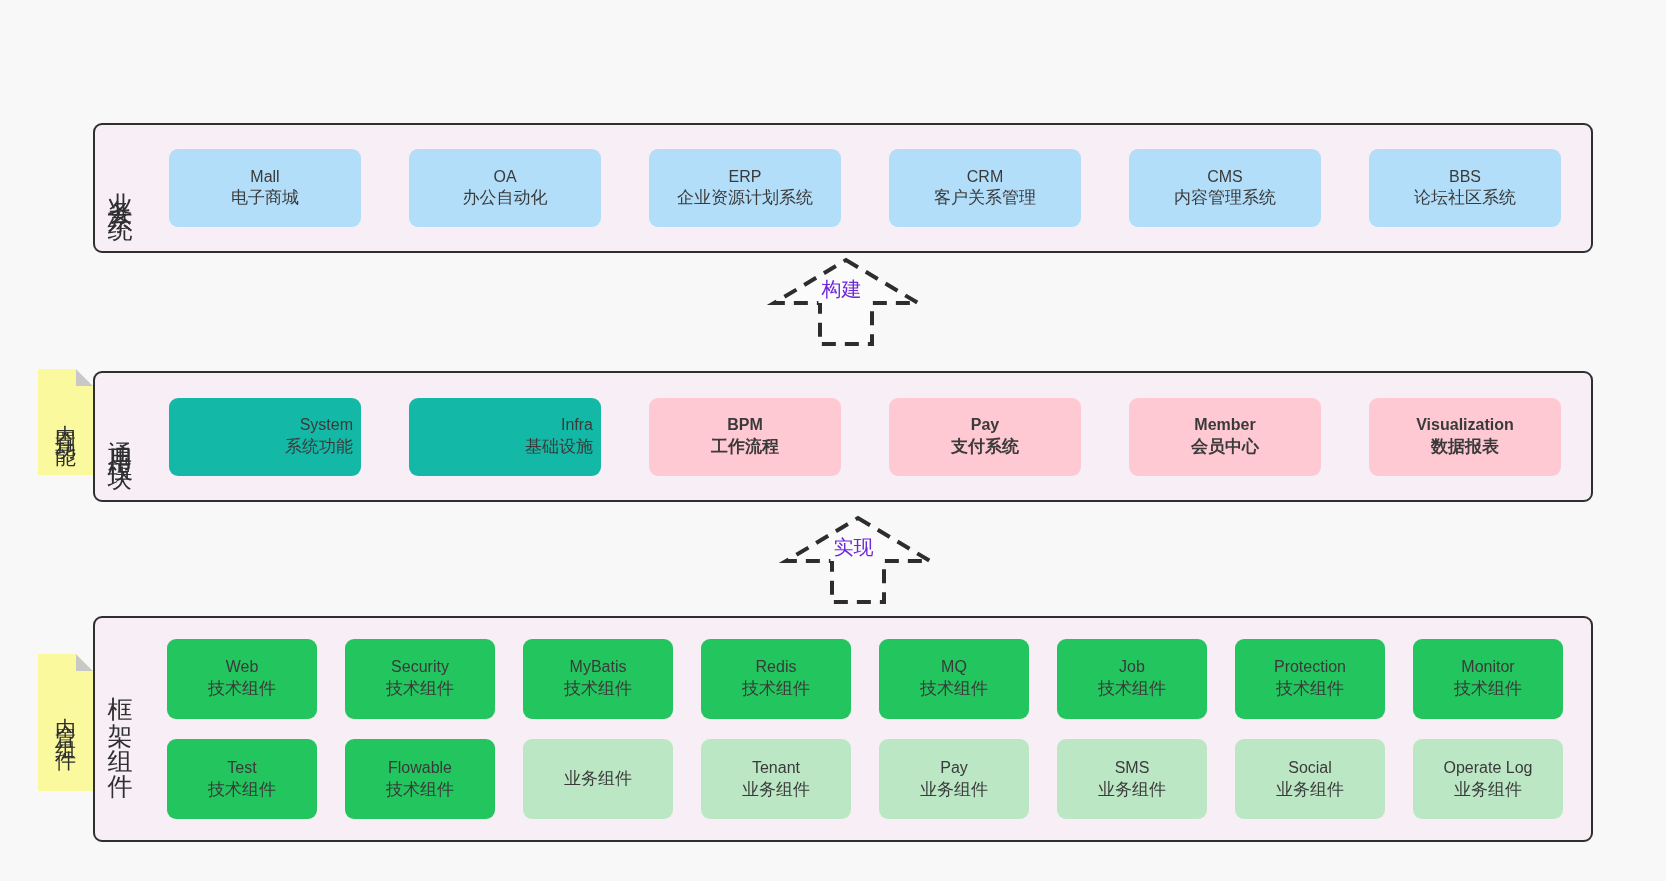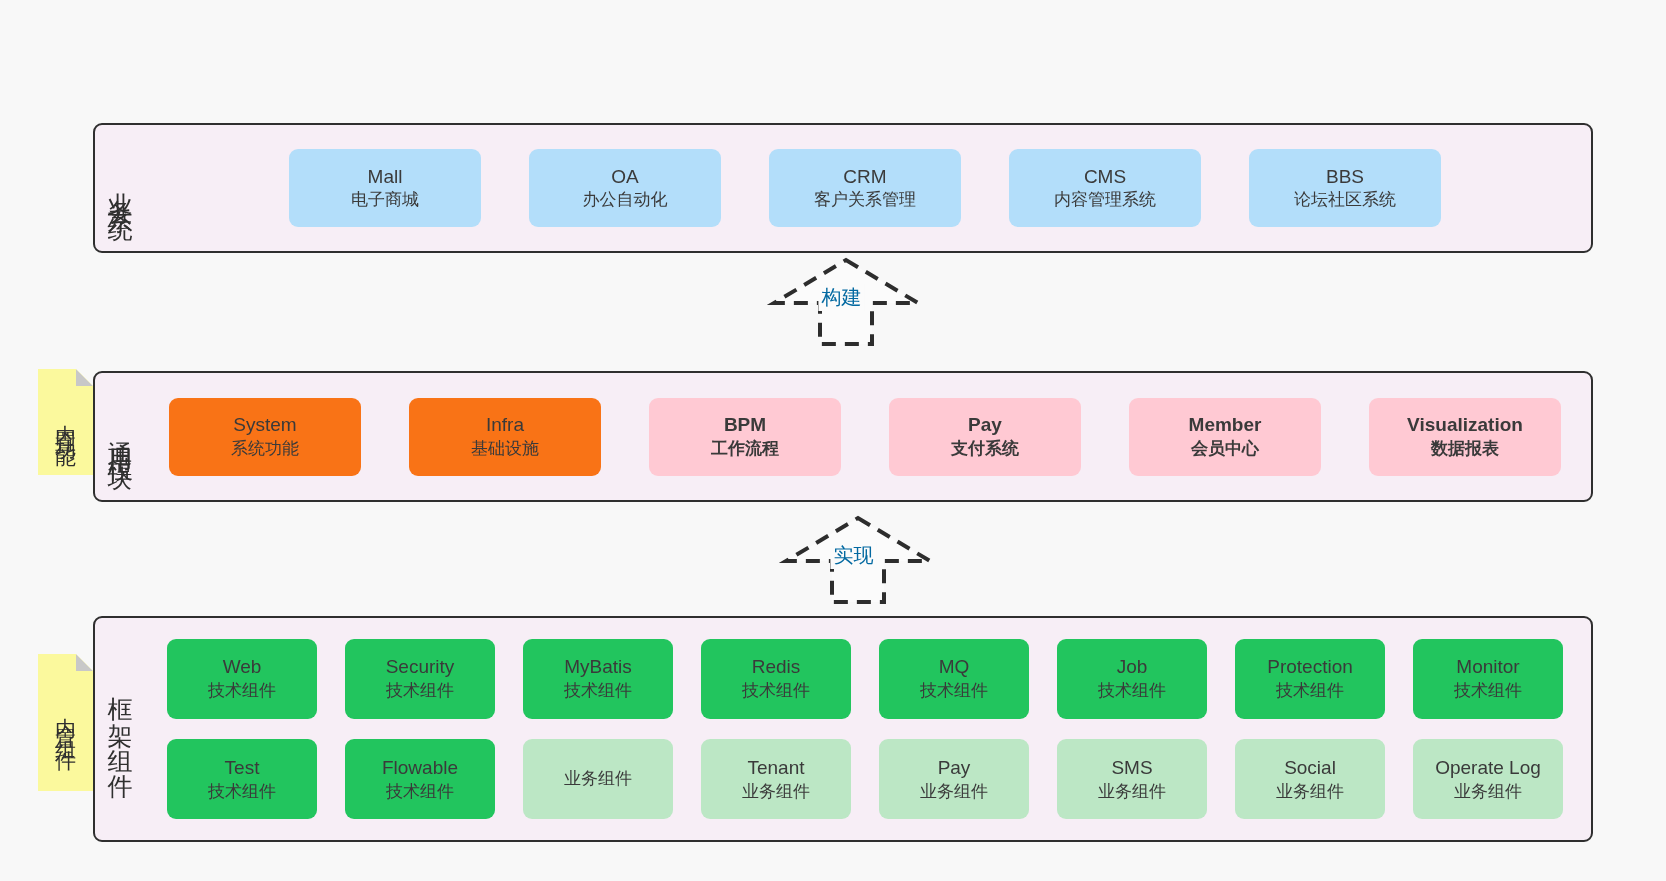--- a/index.html
+++ b/index.html
@@ -27,26 +27,26 @@
   .band-boxes { flex:1; display:flex; align-items:center; justify-content:center; gap:48px; padding-right:8px; }
   .rows { flex:1; display:flex; flex-direction:column; justify-content:space-evenly; }
   .row  { display:flex; align-items:center; justify-content:center; gap:28px; padding-right:8px; }
 
   
   .box {
     border-radius:9px; display:flex; flex-direction:column;
     align-items:center; justify-content:center;
     text-align:center; line-height:1.35; padding:4px 8px;
   }
-  .box .t { font-size:19px; }
+  .box .t { font-size:16px; }
   .box .s { font-size:17px; }
   .band-boxes .box { width:192px; height:78px; }
   .row .box { width:150px; height:80px; }
   .blue  { background:#b3defa; }
-  .red   { background:#f97316; }
+  .red   { background:#14b8a6;align-items:flex-end; }
   .pink  { background:#ffc9d3;font-weight:bold; }
   .green { background:#22c55e; }
   .light { background:#bce7c5; }
 
   
   .note {
     position:absolute; left:38px; width:55px; background:#fbf99d;
     clip-path:polygon(0 0, calc(100% - 17px) 0, 100% 17px, 100% 100%, 0 100%);
     display:flex; align-items:center; justify-content:center;
   }
@@ -61,41 +61,45 @@
     position:absolute; top:0; right:0; width:17px; height:17px;
     background:#c8c8c8; clip-path:polygon(0 0, 100% 100%, 0 100%);
   }
 
   
   .arrow { position:absolute; width:160px; height:92px; }
   #arrow-build     { left:766px; top:256px; }
   #arrow-implement { left:778px; top:514px; }
   .arrow svg { position:absolute; inset:0; }
   .arrow .alabel {
-    position:absolute; left:50%; top:28px; transform:translateX(-60%);
-    background:#fbfbfb; padding:0 3px; font-size:20px; color:#0369a1; white-space:nowrap;
+    position:absolute; left:50%; top:20px; transform:translateX(-60%);
+    background:#fbfbfb; padding:0 3px; font-size:20px; color:#6d28d9; white-space:nowrap;
   }
 </style>
 </head>
 <body>
 
 <div id="canvas">
 
   <div class="band" id="band-business">
     <div class="band-label">
       <span>业务系统</span>
     </div>
     <div class="band-boxes">
       <div class="box blue">
         <span class="t">Mall</span>
         <span class="s">电子商城</span>
       </div>
       <div class="box blue">
         <span class="t">OA</span>
         <span class="s">办公自动化</span>
+      </div>
+      <div class="box blue">
+        <span class="t">ERP</span>
+        <span class="s">企业资源计划系统</span>
       </div>
       <div class="box blue">
         <span class="t">CRM</span>
         <span class="s">客户关系管理</span>
       </div>
       <div class="box blue">
         <span class="t">CMS</span>
         <span class="s">内容管理系统</span>
       </div>
       <div class="box blue">

